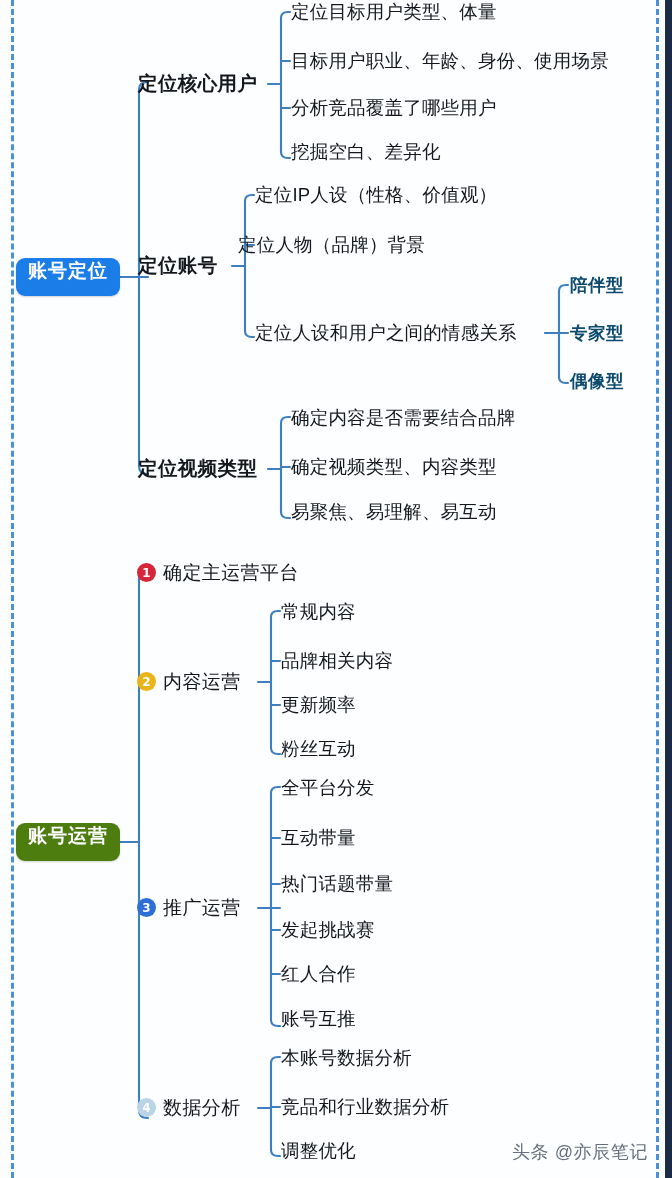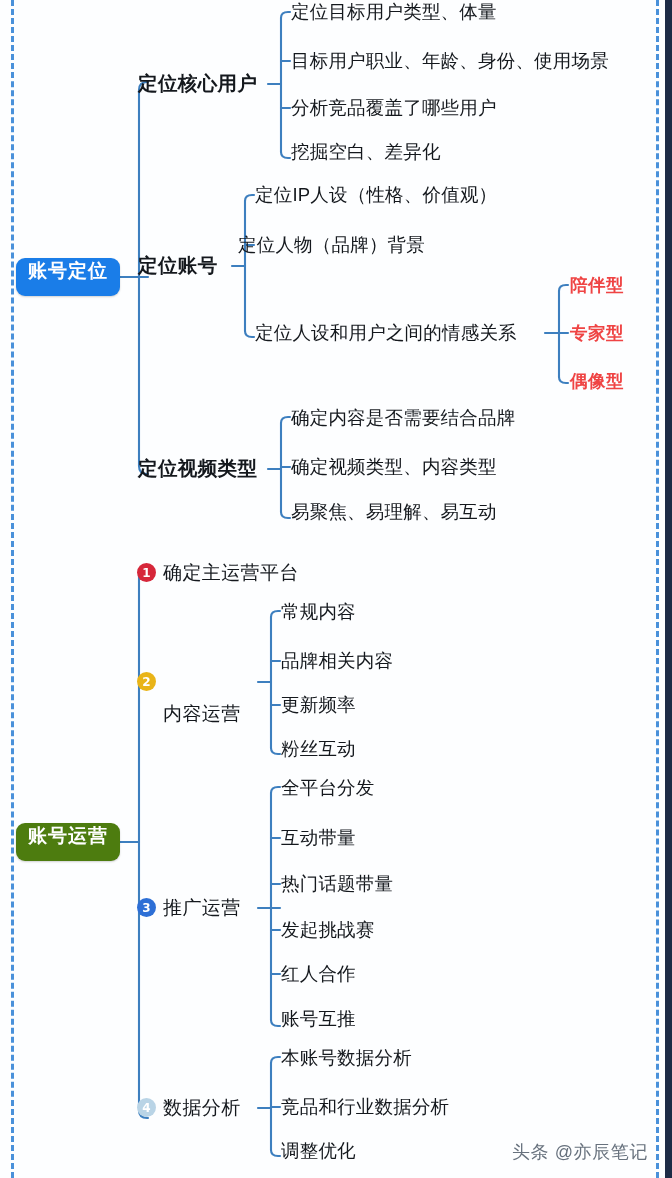--- a/index.html
+++ b/index.html
@@ -59,21 +59,21 @@
     font-weight: bold;
     letter-spacing: .4px;
   }
   .lvl-branch.plain {
     font-weight: normal;
     font-size: 19px;
   }
   .sub-blue {
     font-size: 17.5px;
     font-weight: bold;
-    color: #ef4444;
+    color: #0c4a6e;
     letter-spacing: .5px;
   }
 
   
   .root-pill {
     position: absolute;
     display: flex;
     justify-content: center;
     border-radius: 9px;
     color: #ffffff;
@@ -197,21 +197,21 @@
   </div>
 
   <div class="node lvl-branch" style="left:138px; top:74px;">定位核心用户</div>
 
   <div class="node lvl-branch" style="left:138px; top:256px;">定位账号</div>
 
   <div class="node lvl-branch" style="left:138px; top:459px;">定位视频类型</div>
 
   <div class="node lvl-branch plain" style="left:163px; top:563px;">确定主运营平台</div>
 
-  <div class="node lvl-branch plain" style="left:163px; top:672px;margin-top:32px;">内容运营</div>
+  <div class="node lvl-branch plain" style="left:163px; top:672px;">内容运营</div>
 
   <div class="node lvl-branch plain" style="left:163px; top:898px;">推广运营</div>
 
   <div class="node lvl-branch plain" style="left:163px; top:1098px;">数据分析</div>
 
   <div class="badge" style="left:137px; top:563px; background:#d6273a;">
     <span>1</span>
   </div>
   <div class="badge" style="left:137px; top:672px; background:#e9b418;">
     <span>2</span>

